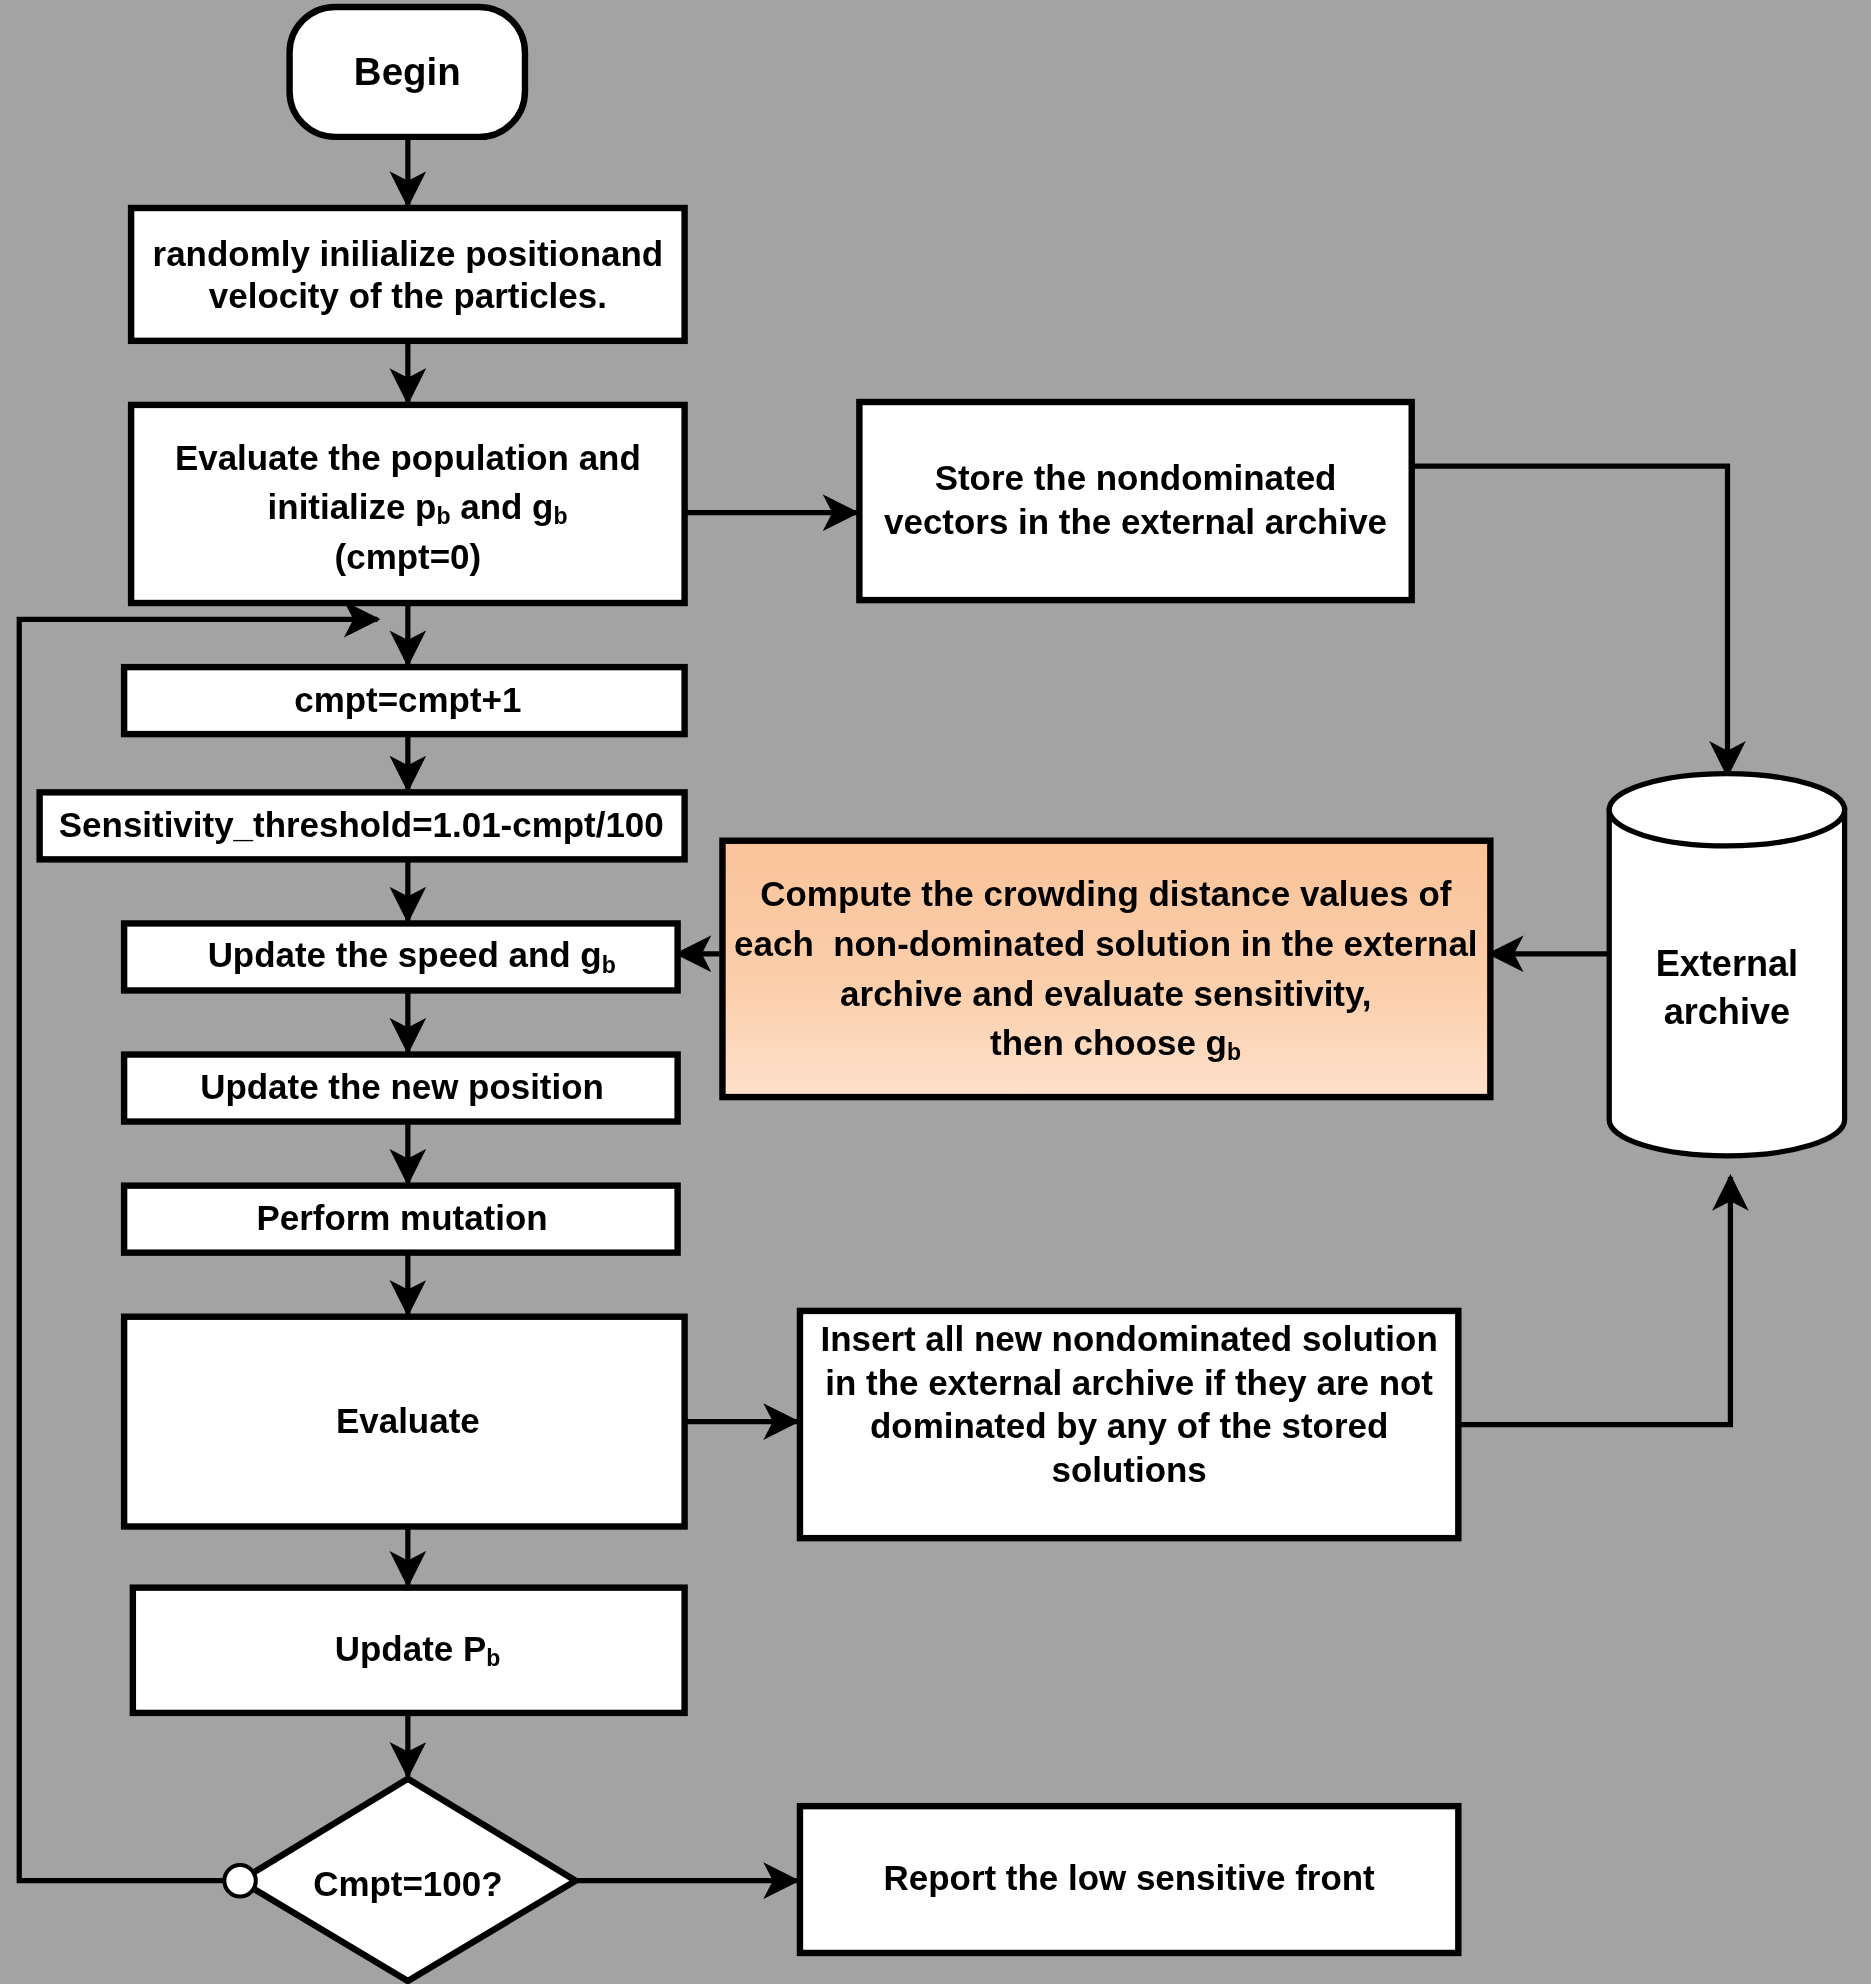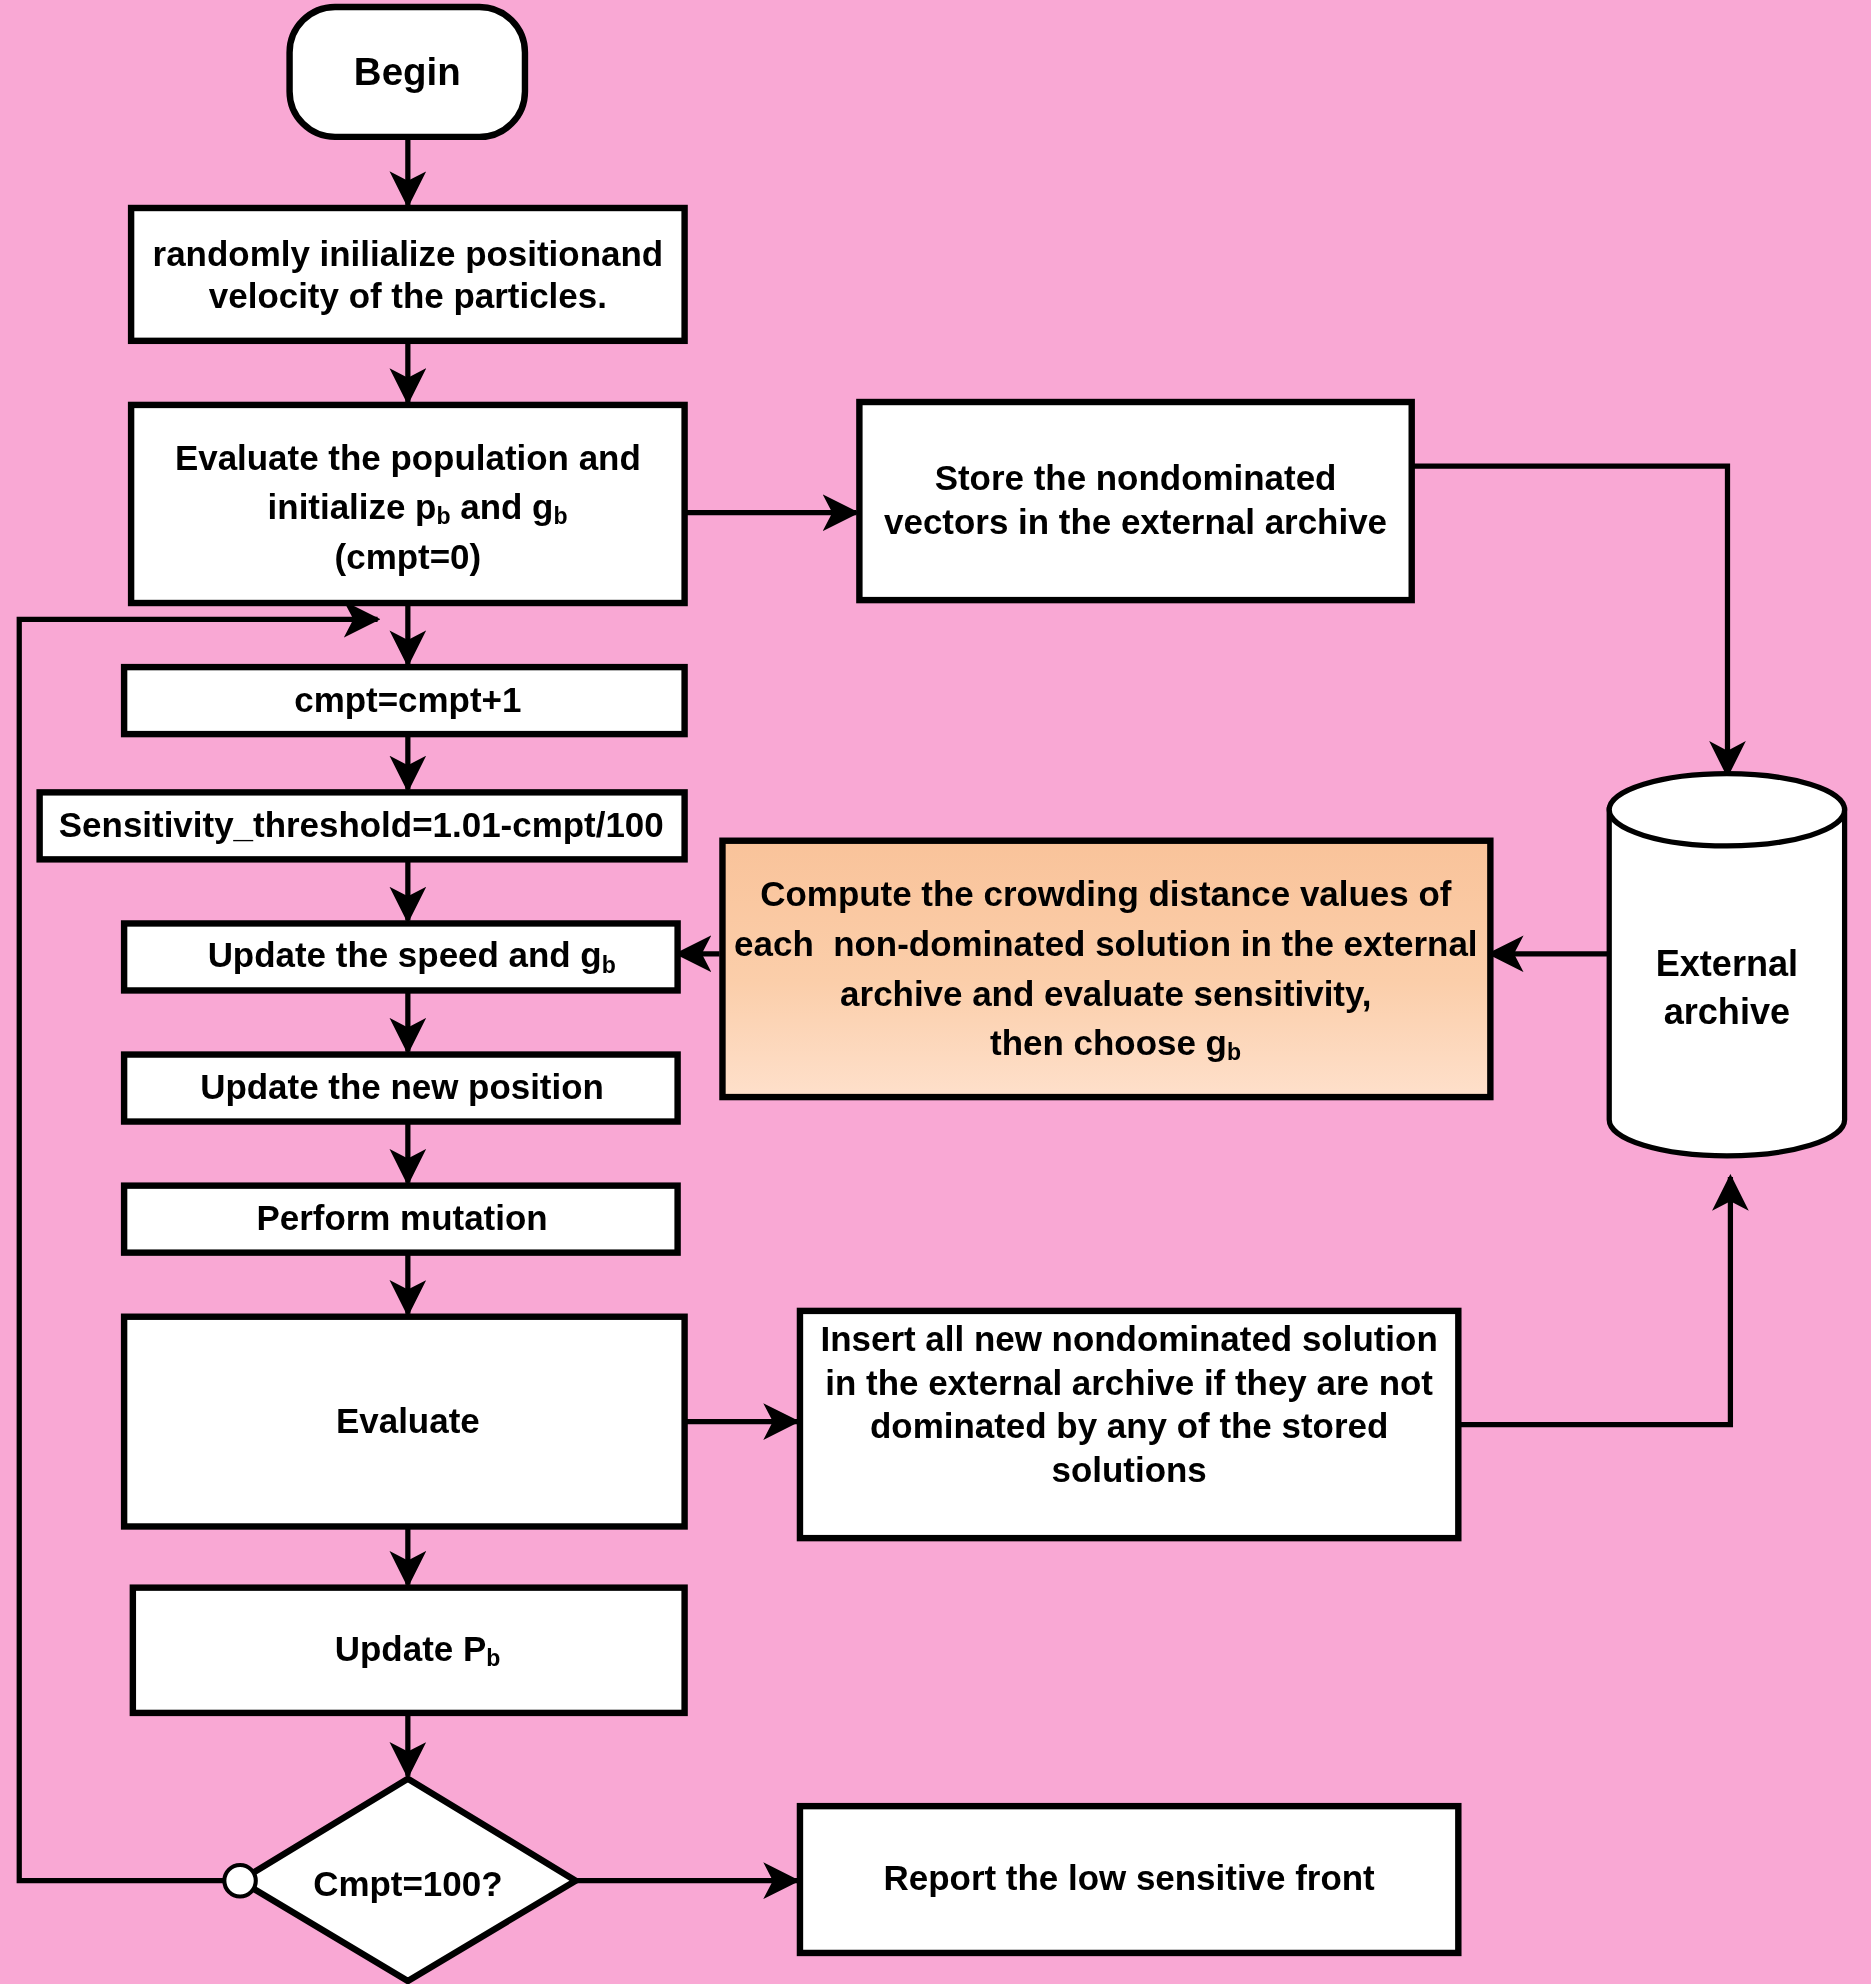--- a/index.html
+++ b/index.html
@@ -4,21 +4,21 @@
 <style>
   html, body {
     margin: 0;
     padding: 0;
     background: #ffffff;
   }
   #canvas {
     position: relative;
     width: 1872px;
     height: 1985px;
-    background: #f9a8d4;
+    background: #a3a3a3;
     font-family: "Liberation Sans", sans-serif;
   }
   svg.flow {
     position: absolute;
     top: 0;
     left: 0;
     width: 1872px;
     height: 1985px;
     overflow: visible;
   }

